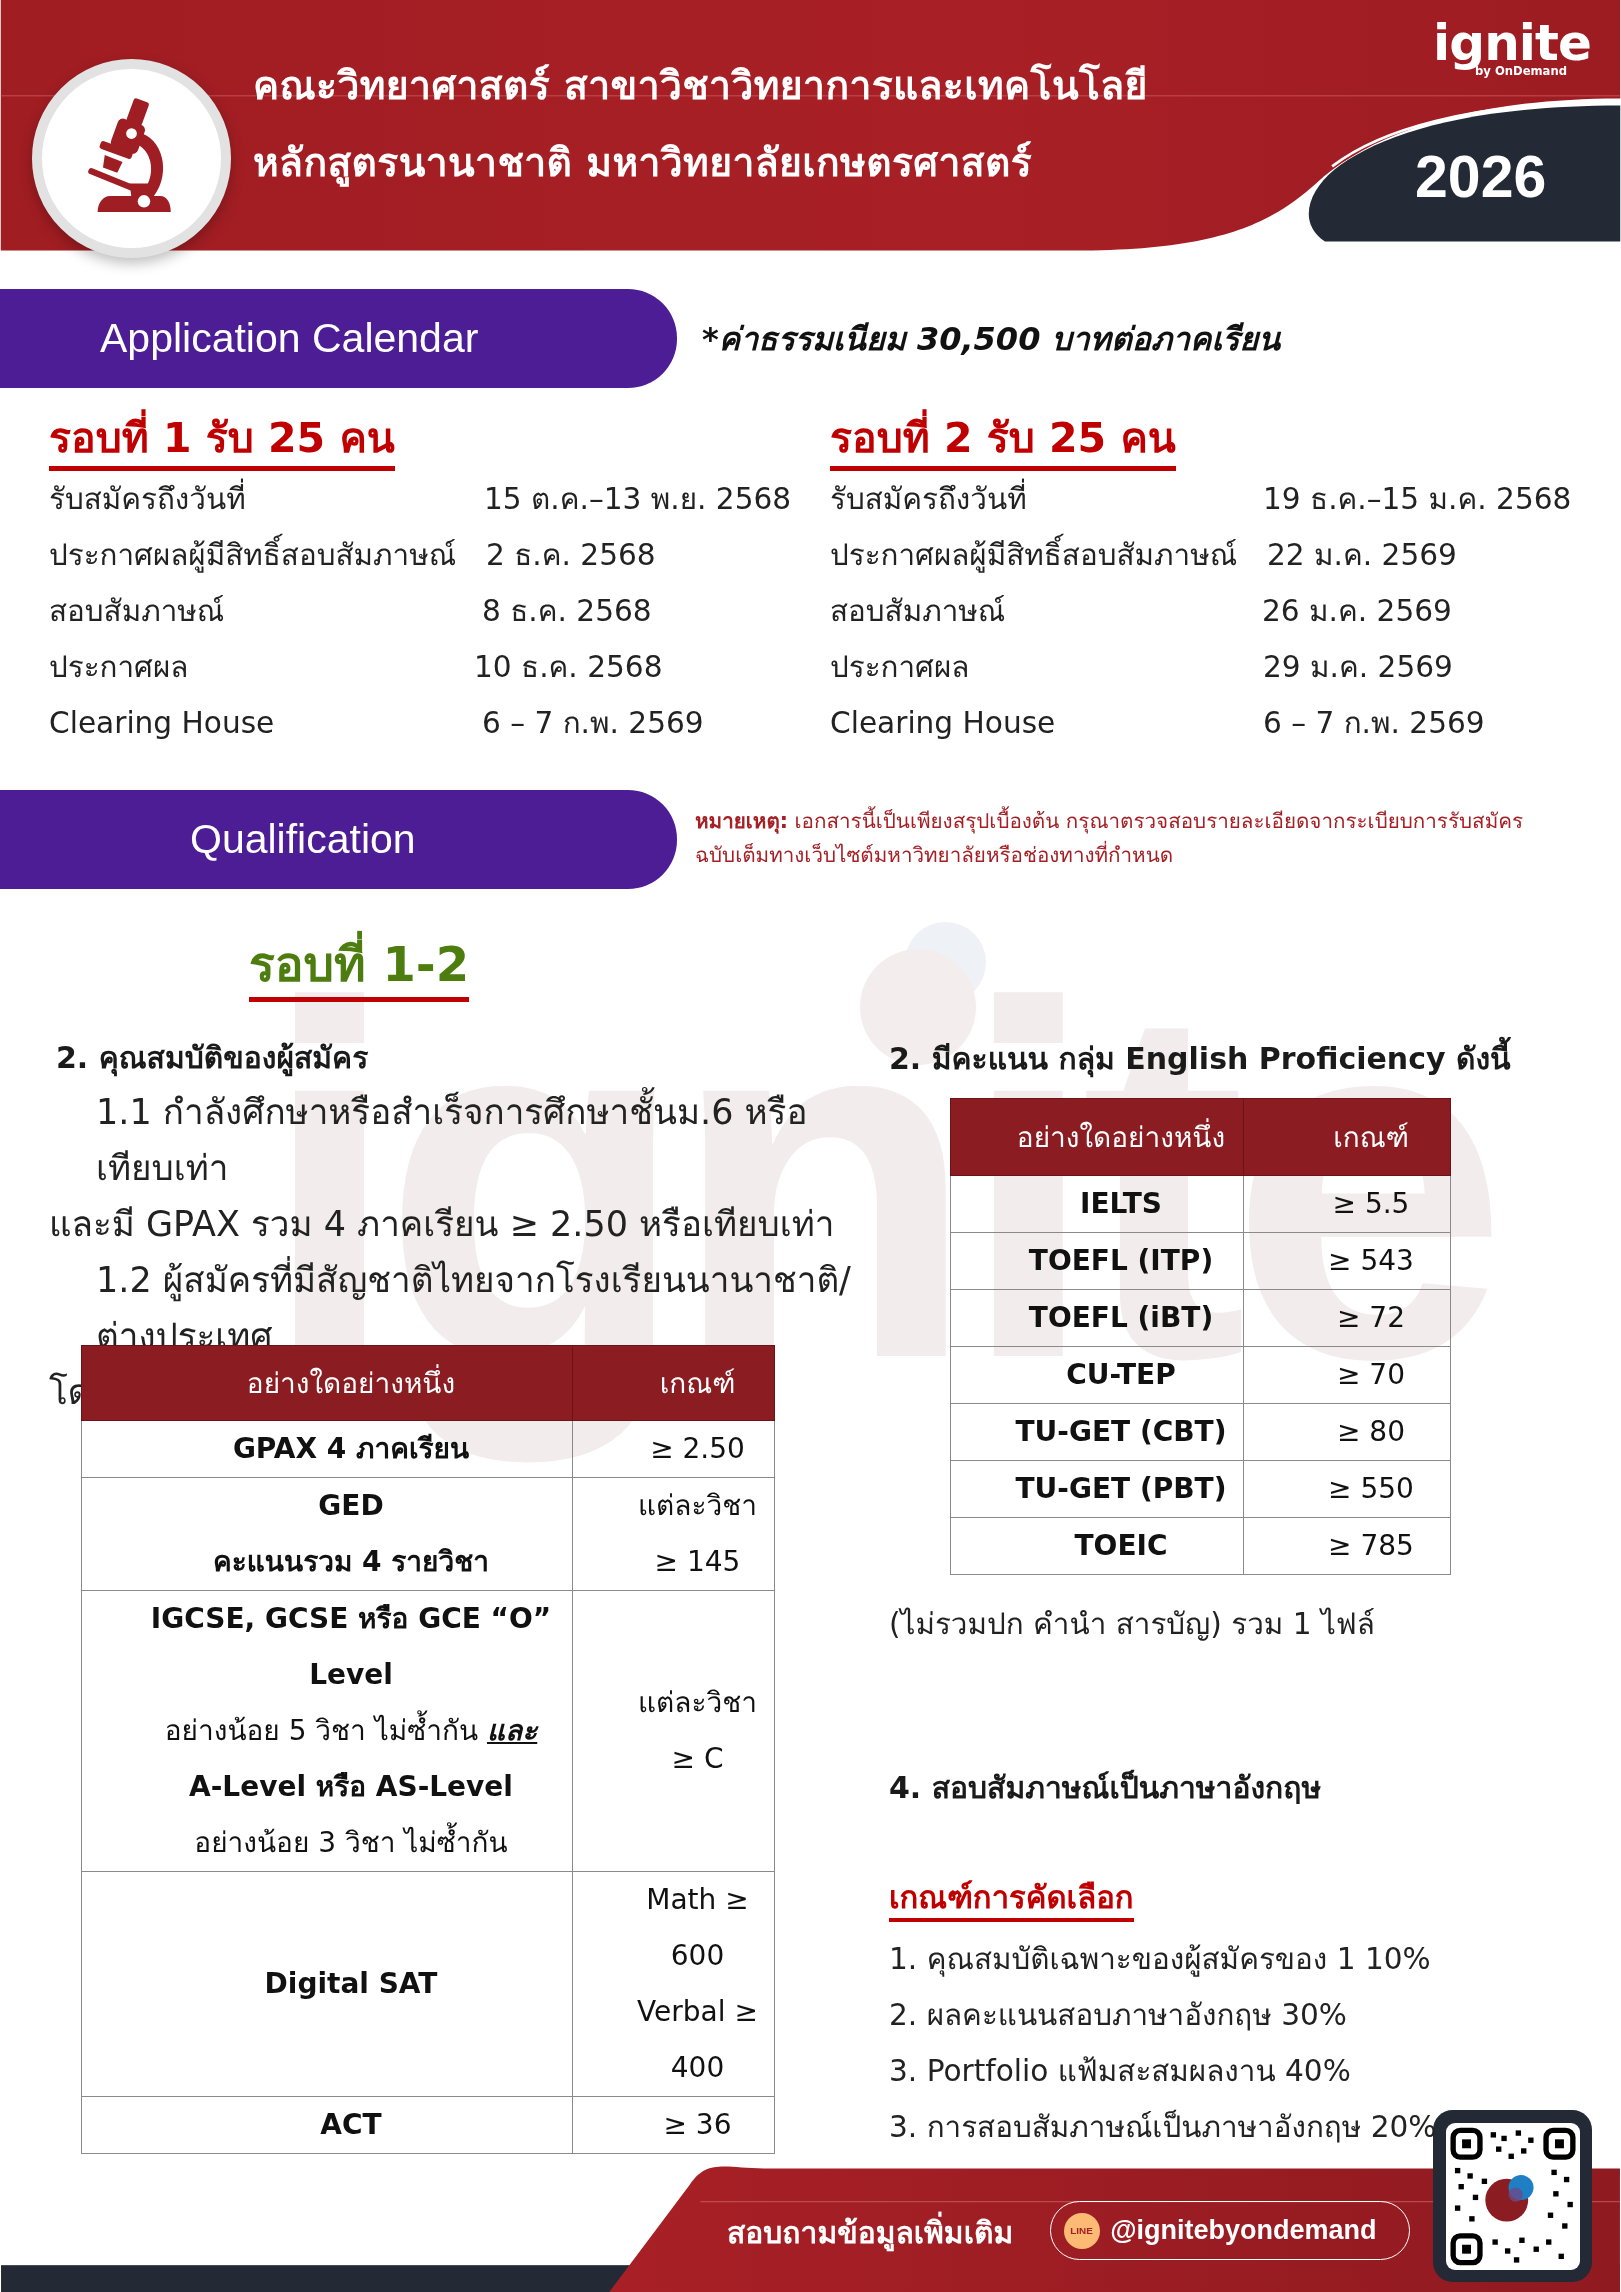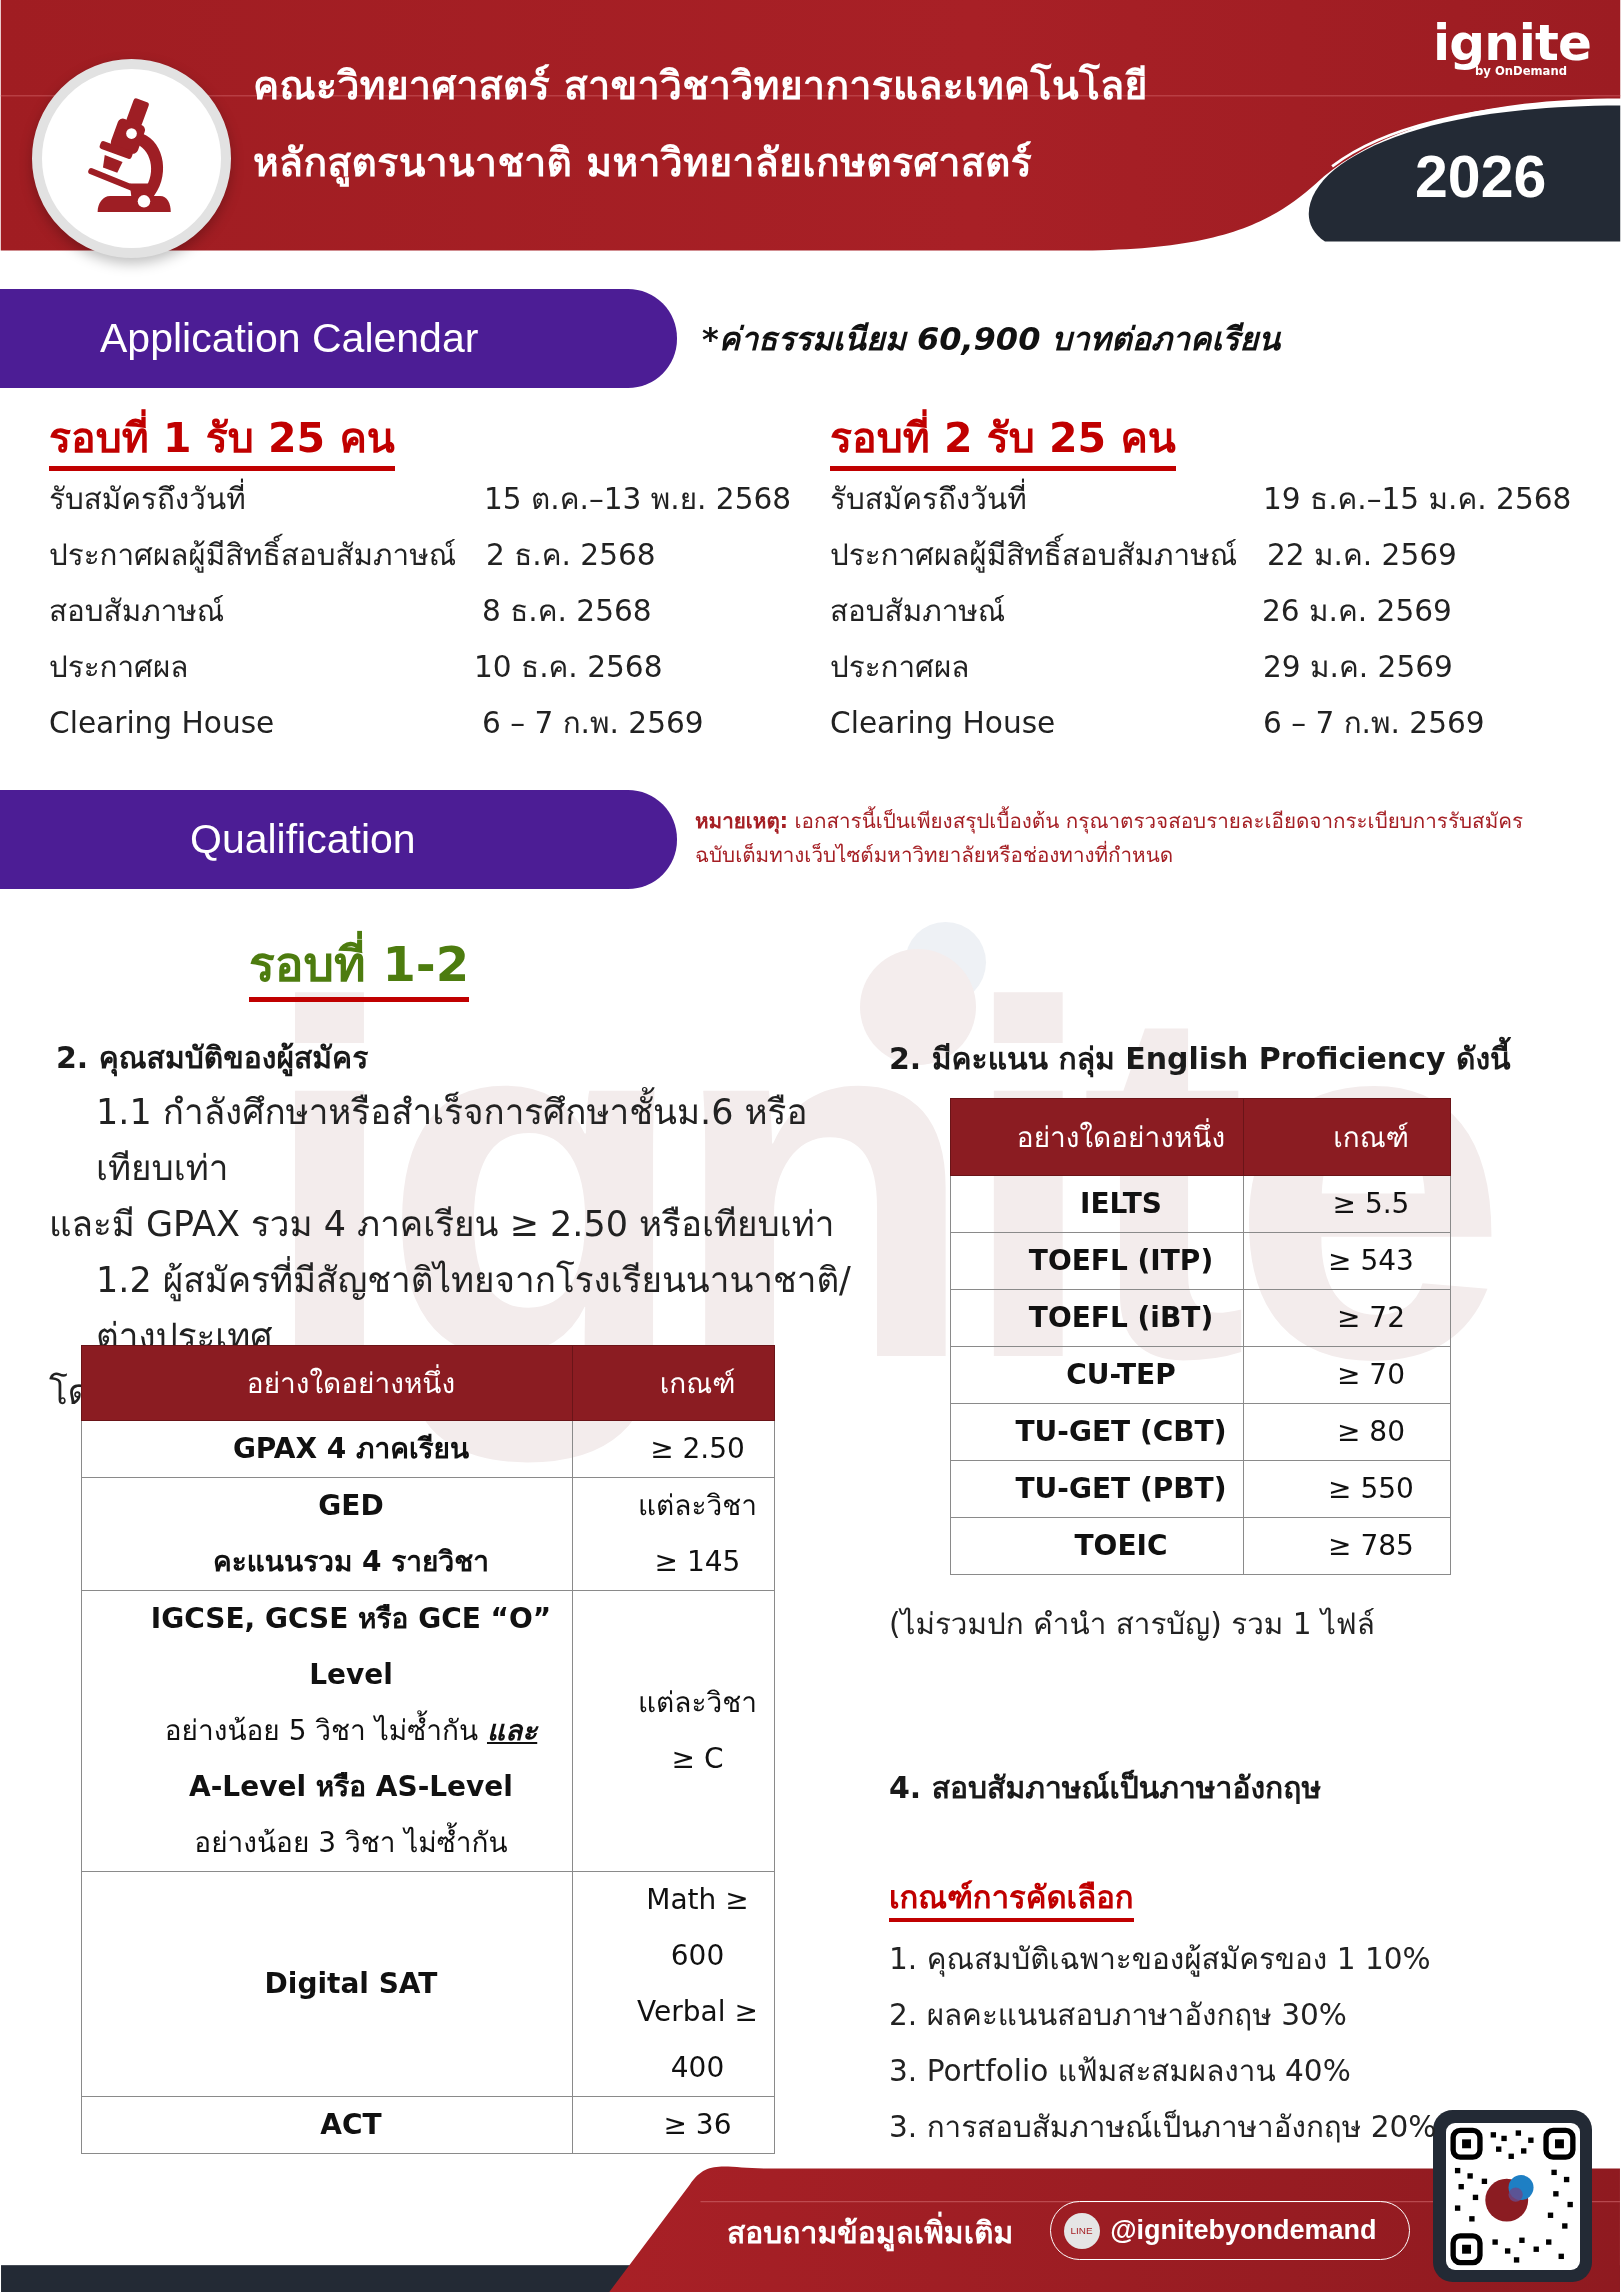--- a/index.html
+++ b/index.html
@@ -76,21 +76,21 @@
     .q4 { left: 889px; top: 1764px; font-size: 30px; font-weight: bold; }
 
     .sel-title { left: 889px; top: 1877px; font-size: 31px; font-weight: bold; color: #c00000; border-bottom: 4.5px solid #c00000; line-height: 41px; }
     .sel-list { left: 889px; top: 1931px; font-size: 29.6px; line-height: 56px; color: #222; }
 
     
     .footer { position: absolute; left: 0; top: 2131px; width: 1621px; height: 161px; }
     .contact-text { position: absolute; left: 727px; top: 2209px; font-size: 30px; font-weight: bold; color: #fff; white-space: nowrap; }
     .line-pill { position: absolute; left: 1050px; top: 2201px; width: 360px; height: 59px; border: 1.8px solid #fff; border-radius: 29.6px;
       display: flex; align-items: center; padding-left: 12.5px; gap: 10.7px; }
-    .line-icon { width: 36px; height: 36px; border-radius: 50%; background: #e5e5e5; color: #a51f24; font-size: 9.9px; font-weight: normal;
+    .line-icon { width: 36px; height: 36px; border-radius: 50%; background: #fdba74; color: #a51f24; font-size: 9.9px; font-weight: bold;
       display: flex; align-items: center; justify-content: center; font-family: "Liberation Sans", sans-serif; }
     .line-handle { font-size: 27px; font-weight: bold; color: #fff; font-family: "Liberation Sans", sans-serif; }
     .qr-wrap { position: absolute; left: 1433px; top: 2110px; width: 159px; height: 172px; background: #232a35; border-radius: 19.7px; padding: 12.5px; }
     .qr { width: 134px; height: 147px; background: #fff; border-radius: 9px; position: relative; overflow: hidden; }
   </style>
 </head>
 <body>
 
 <div class="header">
   <svg class="bg" width="1621" height="255" viewBox="0 0 1810 285">
@@ -130,21 +130,21 @@
   <div class="logo">
     <div class="word">ignite</div>
     <div class="sub">by OnDemand</div>
   </div>
   <div class="year">2026</div>
 </div>
 
 <div class="banner cal">
   <span>Application Calendar</span>
 </div>
-<div class="fee-note">*ค่าธรรมเนียม 60,900 บาทต่อภาคเรียน</div>
+<div class="fee-note">*ค่าธรรมเนียม 30,500 บาทต่อภาคเรียน</div>
 
 <div class="round r1">
   <div class="round-title">รอบที่ 1 รับ 25 คน</div>
   <div class="cal-row">
       <span class="lbl">รับสมัครถึงวันที่</span>
       <span class="val" style="left:435px">15 ต.ค.–13 พ.ย. 2568</span>
     </div>
   <div class="cal-row">
       <span class="lbl">ประกาศผลผู้มีสิทธิ์สอบสัมภาษณ์</span>
       <span class="val" style="left:437px">2 ธ.ค. 2568</span>

